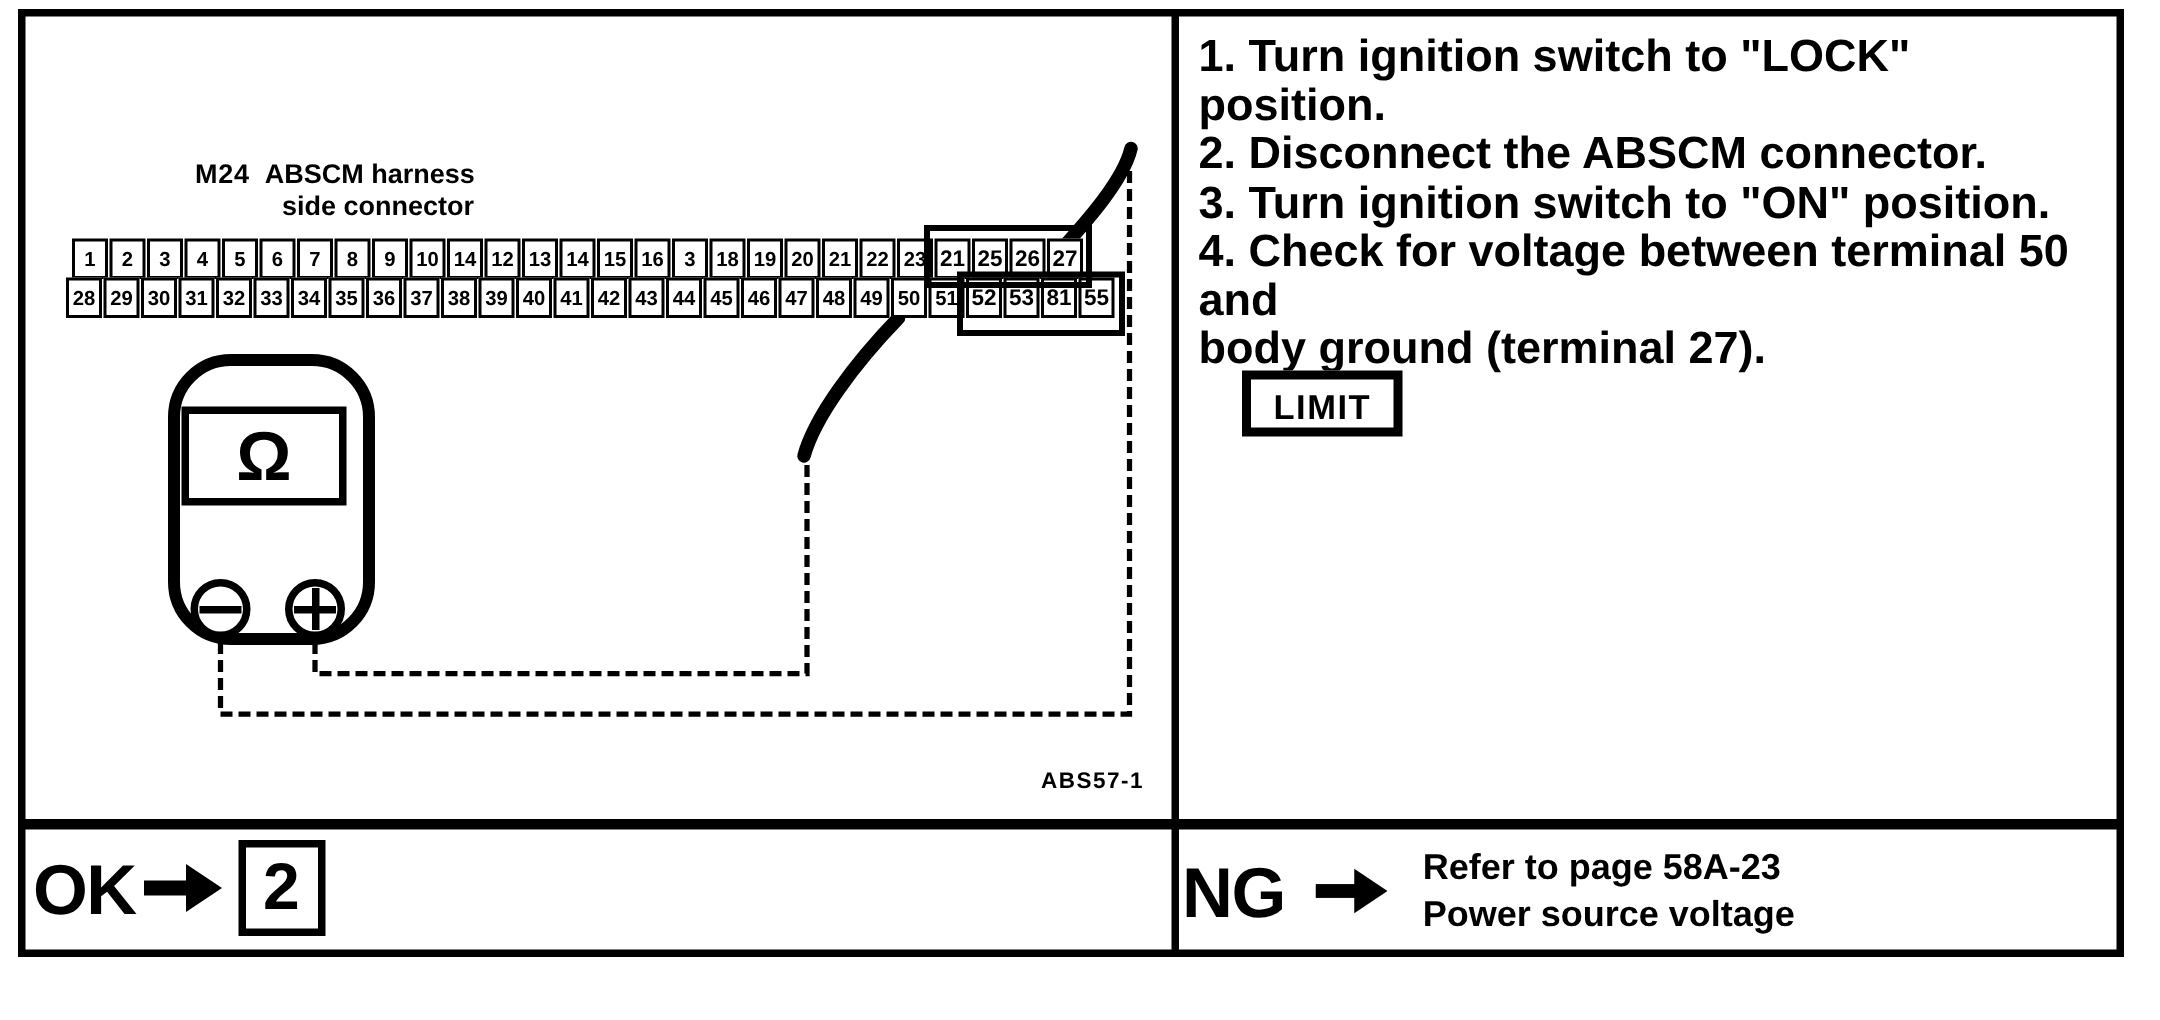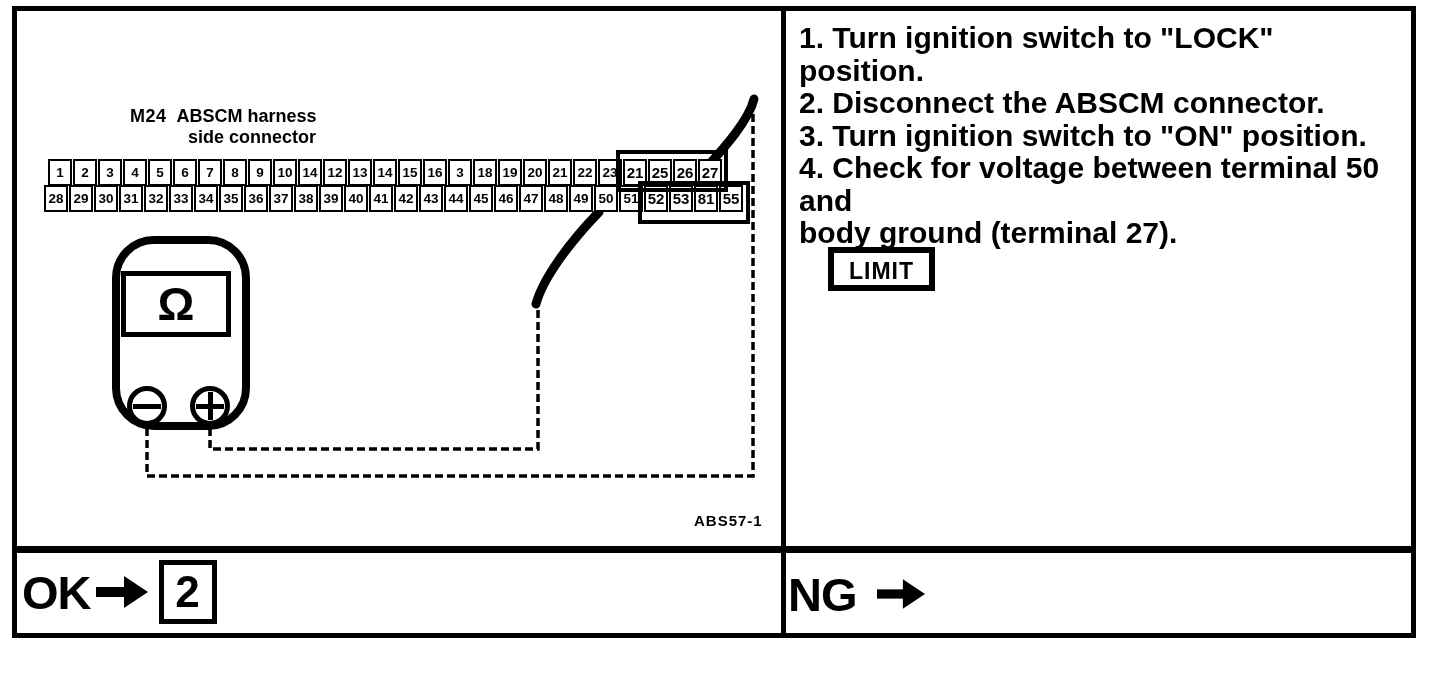--- a/index.html
+++ b/index.html
@@ -186,15 +186,19 @@
     </svg>
     <div id="ok-target-box">2</div>
   </div>
 
   <div class="result-row" id="ng-row">
     <span class="result-label">NG</span>
     <svg class="result-arrow" width="48" height="32" viewBox="0 0 52 34">
       <rect x="0" y="12" width="29" height="10" fill="#000"></rect>
       <polygon points="28,1 52,17 28,33" fill="#000"></polygon>
     </svg>
+    <div id="ng-text">
+      <div>Refer to page 58A-23</div>
+      <div>Power source voltage</div>
+    </div>
   </div>
 
 </div>
 
 </body></html>

